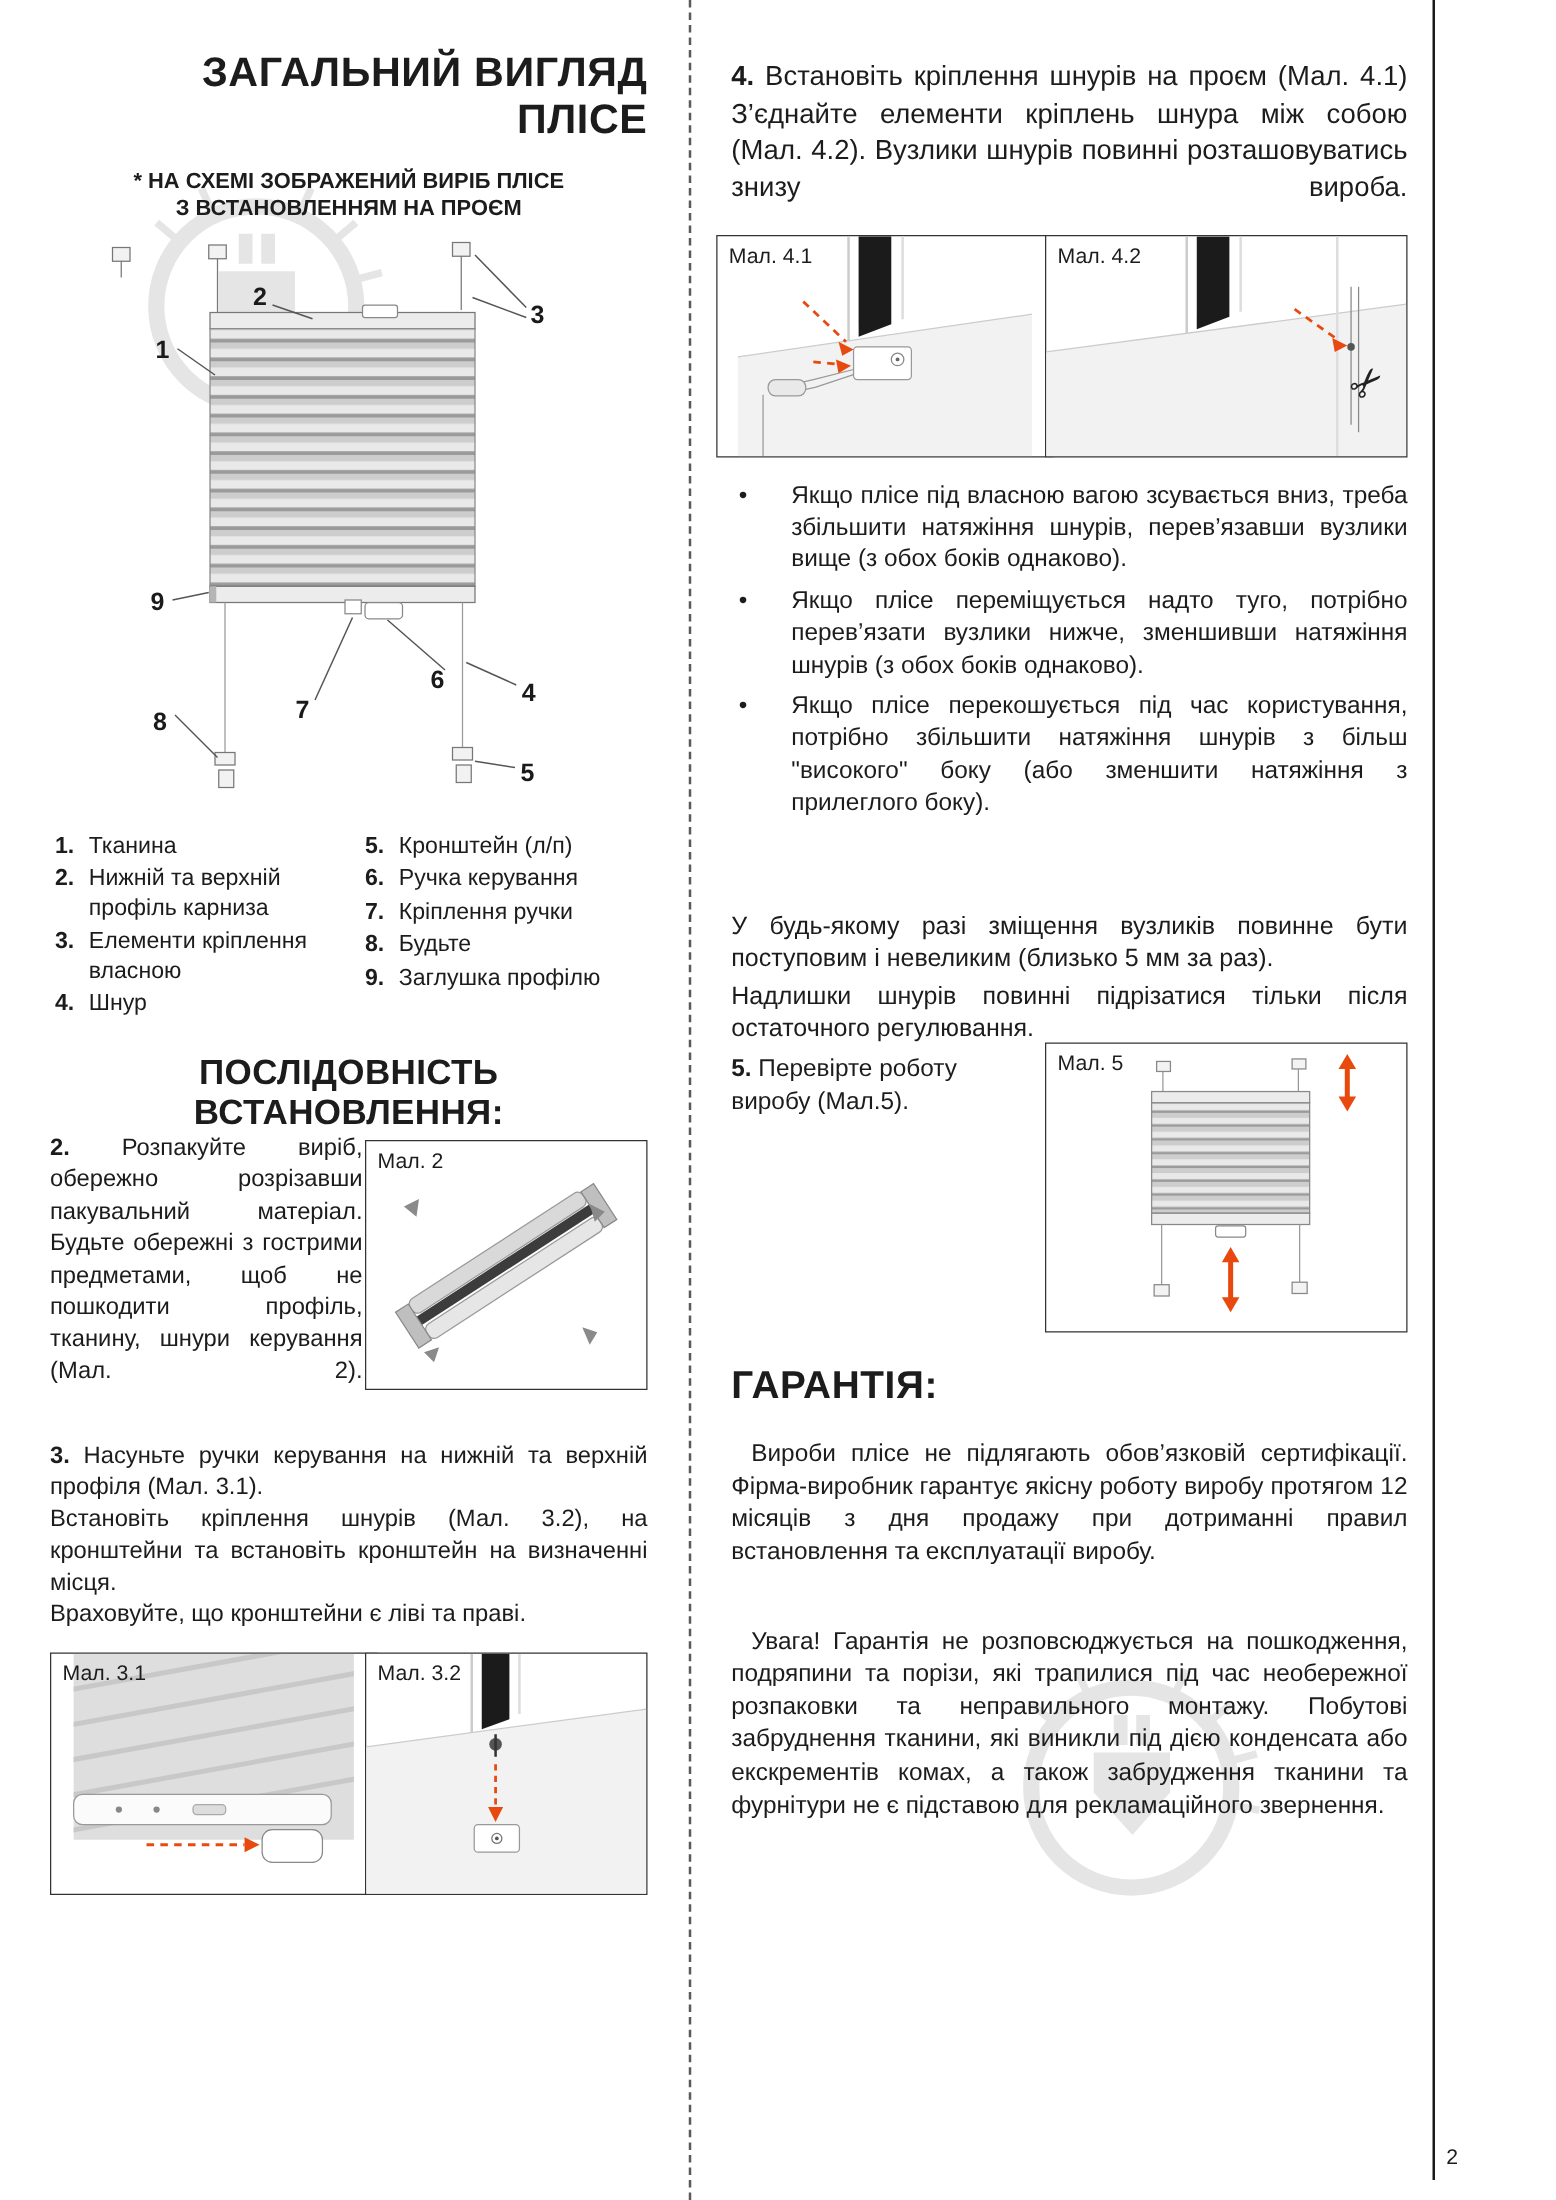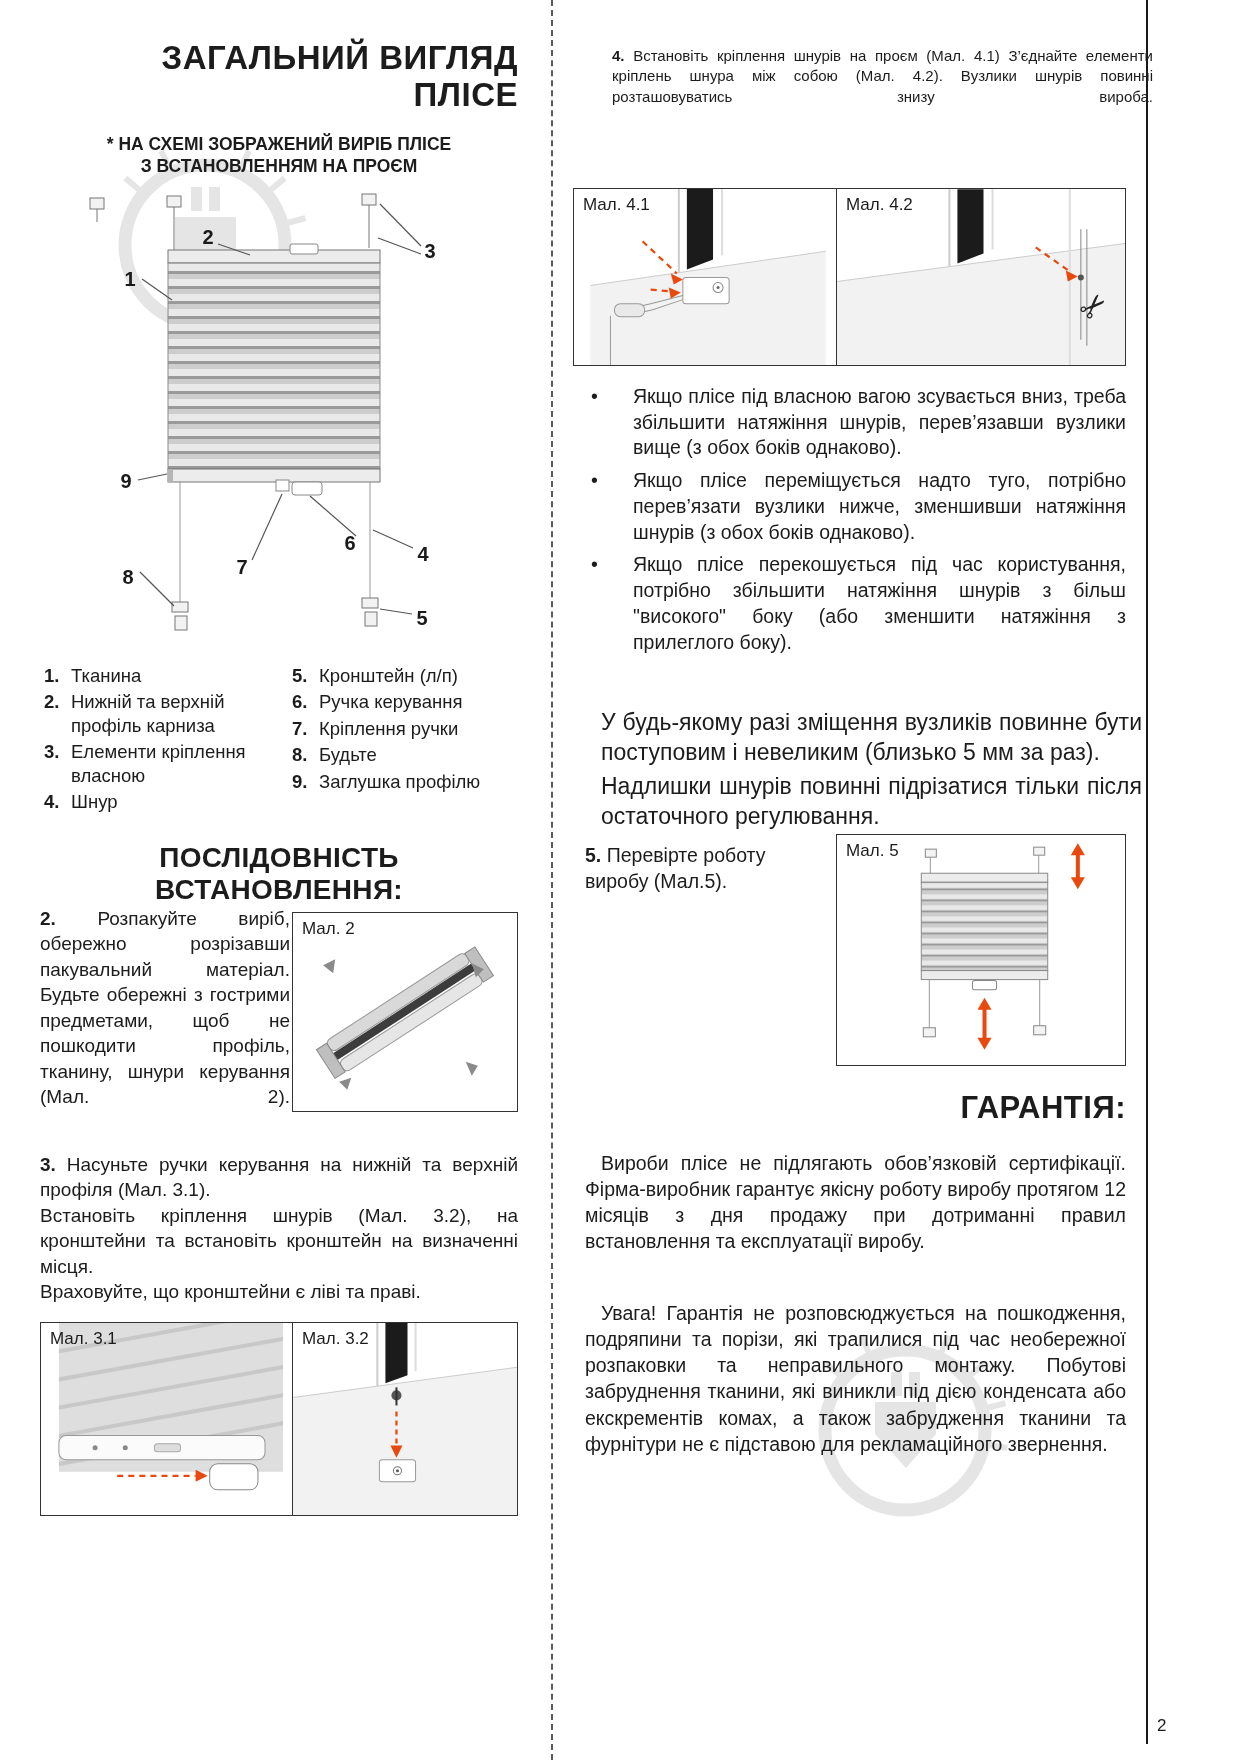--- a/index.html
+++ b/index.html
@@ -22,32 +22,32 @@
   .part-item  { display:flex; margin-bottom:3px; }
   .part-num   { font-weight:700; min-width:27px; }
   .seq-title  { left:40px;  top:842px; width:478px; text-align:center; font-size:28px; font-weight:800; letter-spacing:.3px; }
   .step2-text { left:40px;  top:906px; width:250px; font-size:19px; line-height:1.34; text-align:justify; text-align-last:justify; }
   .fig2       { left:292px; top:912px; width:226px; height:200px; }
   .step3      { left:40px;  top:1152px; width:478px; font-size:19px; line-height:1.34; text-align:justify; }
   .fig31      { left:40px;  top:1322px; width:262px; height:194px; }
   .fig32      { left:292px; top:1322px; width:226px; height:194px; }
 
   
-  .step4      { left:612px; top:46px;  width:541px; font-size:15px; line-height:1.35; text-align:justify; text-align-last:justify; }
+  .step4      { left:585px; top:46px;  width:541px; font-size:22px; line-height:1.35; text-align:justify; text-align-last:justify; }
   .fig41      { left:573px; top:188px; width:270px; height:178px; }
   .fig42      { left:836px; top:188px; width:290px; height:178px; }
   .bullets    { left:585px; top:384px; width:541px; font-size:19.5px; line-height:1.32; }
   .bullet     { display:flex; margin-bottom:7px; }
   .bullet-marker { min-width:48px; padding-left:6px; }
   .bullet-text   { flex:1; text-align:justify; }
-  .notes      { left:585px; top:708px; width:541px; font-size:23px; line-height:1.3; text-align:justify;margin-left:16px; }
+  .notes      { left:585px; top:728px; width:541px; font-size:20px; line-height:1.3; text-align:justify; }
   .notes p    { margin-bottom:4px; }
   .step5      { left:585px; top:842px; width:240px; font-size:19.5px; line-height:1.35; }
   .fig5       { left:836px; top:834px; width:290px; height:232px; }
-  .warranty-title { left:585px; top:1090px; width:541px; text-align:right; font-size:31px; font-weight:800; letter-spacing:.5px; }
+  .warranty-title { left:585px; top:1090px; width:541px; text-align:left; font-size:31px; font-weight:800; letter-spacing:.5px; }
   .warranty-p1 { left:585px; top:1150px; width:541px; font-size:19.5px; line-height:1.34; text-align:justify; text-indent:16px; }
   .warranty-p2 { left:585px; top:1300px; width:541px; font-size:19.5px; line-height:1.34; text-align:justify; text-indent:16px; }
 
   .fig        { border:1.5px solid #333; background:#fff; }
   .fig svg    { position:absolute; left:0; top:0; width:100%; height:100%; }
   .fig-label  { position:absolute; top:6px; left:9px; font-size:17px; z-index:2; }
   .step-num   { font-weight:700; }
 
   .wm  { position:absolute; pointer-events:none; }
   .wm1 { left:95px;  top:135px;  width:220px; height:220px; }

